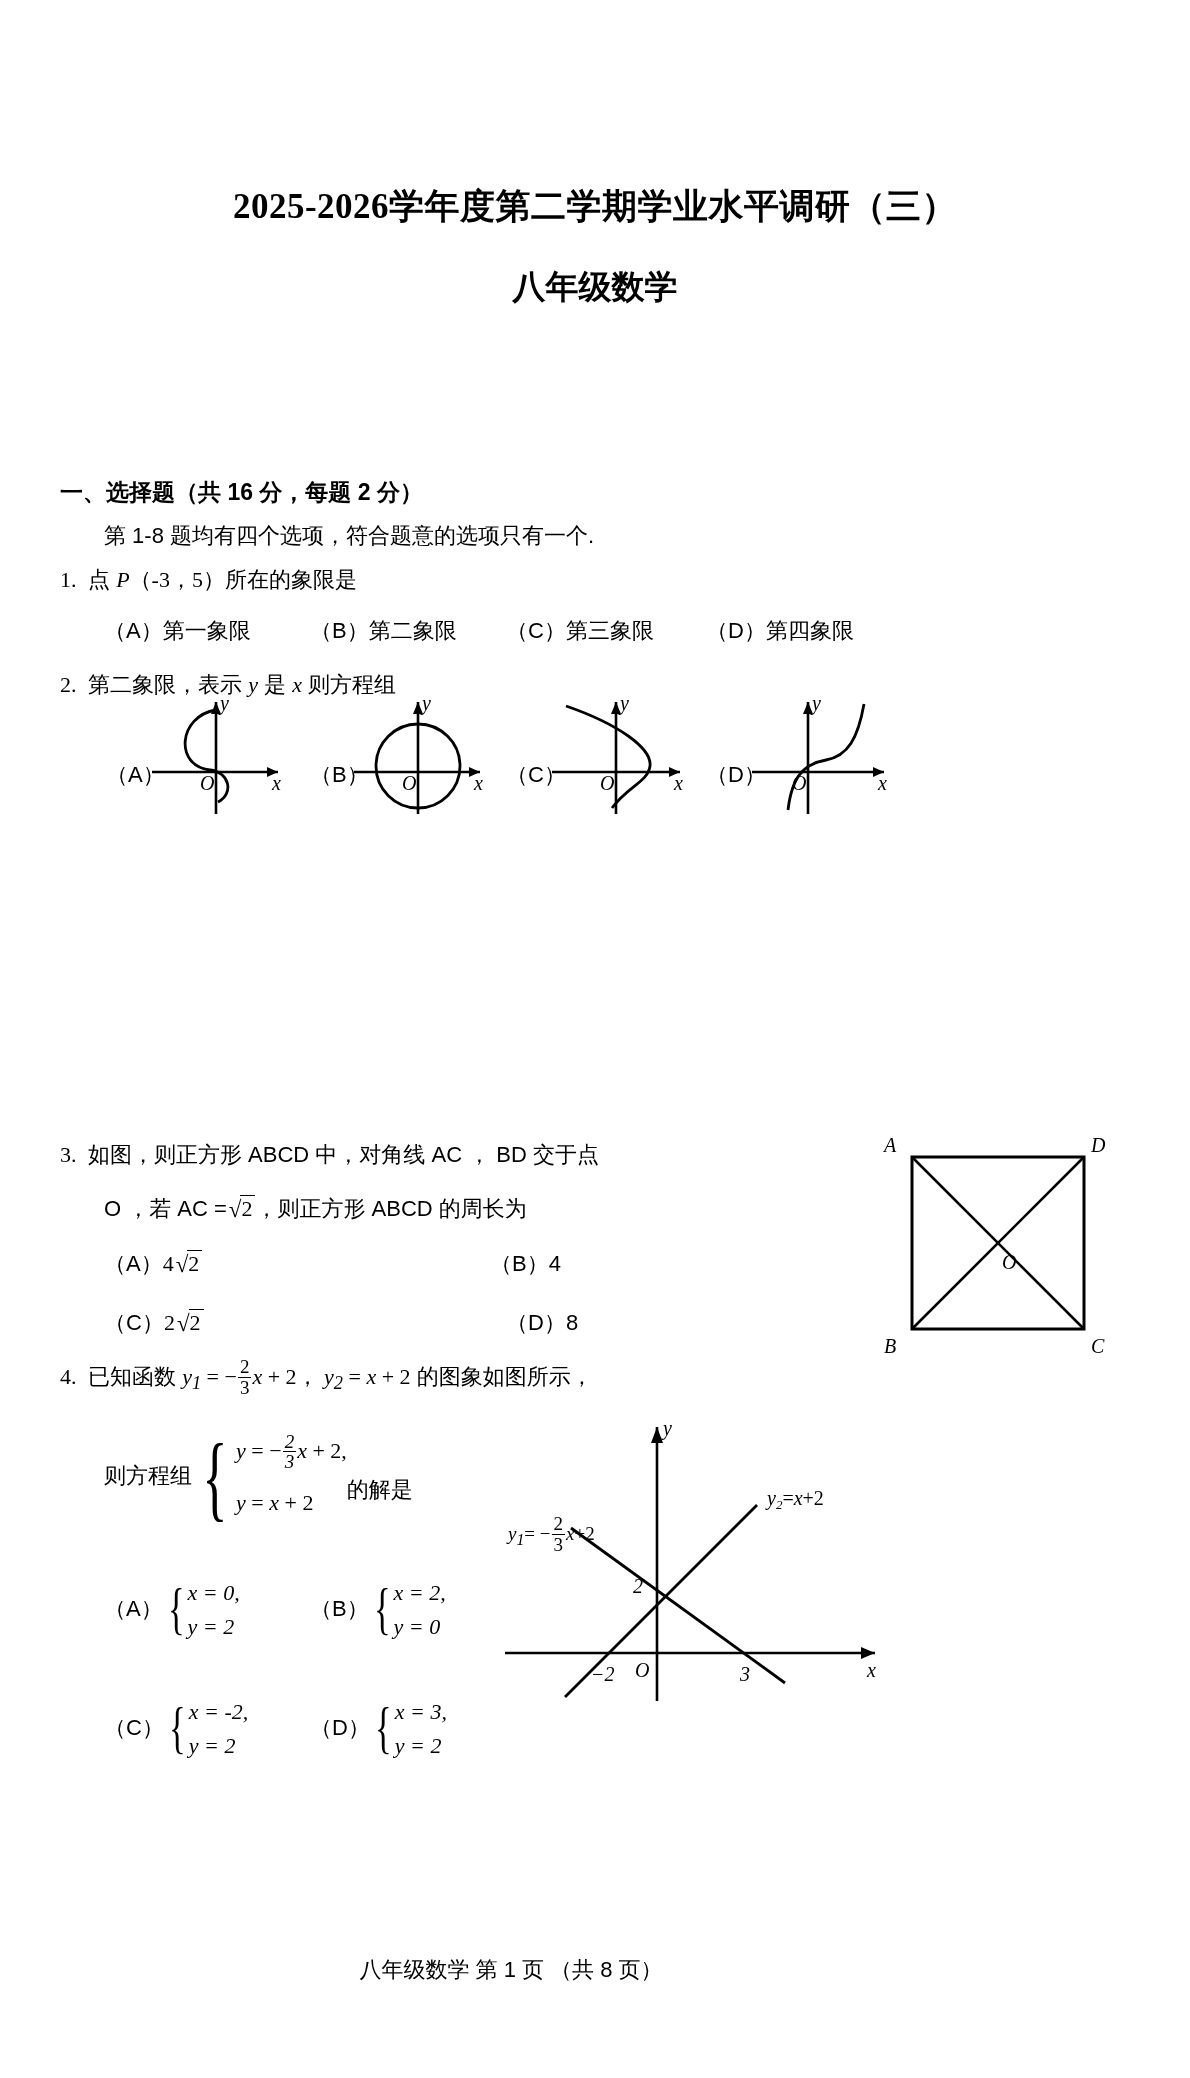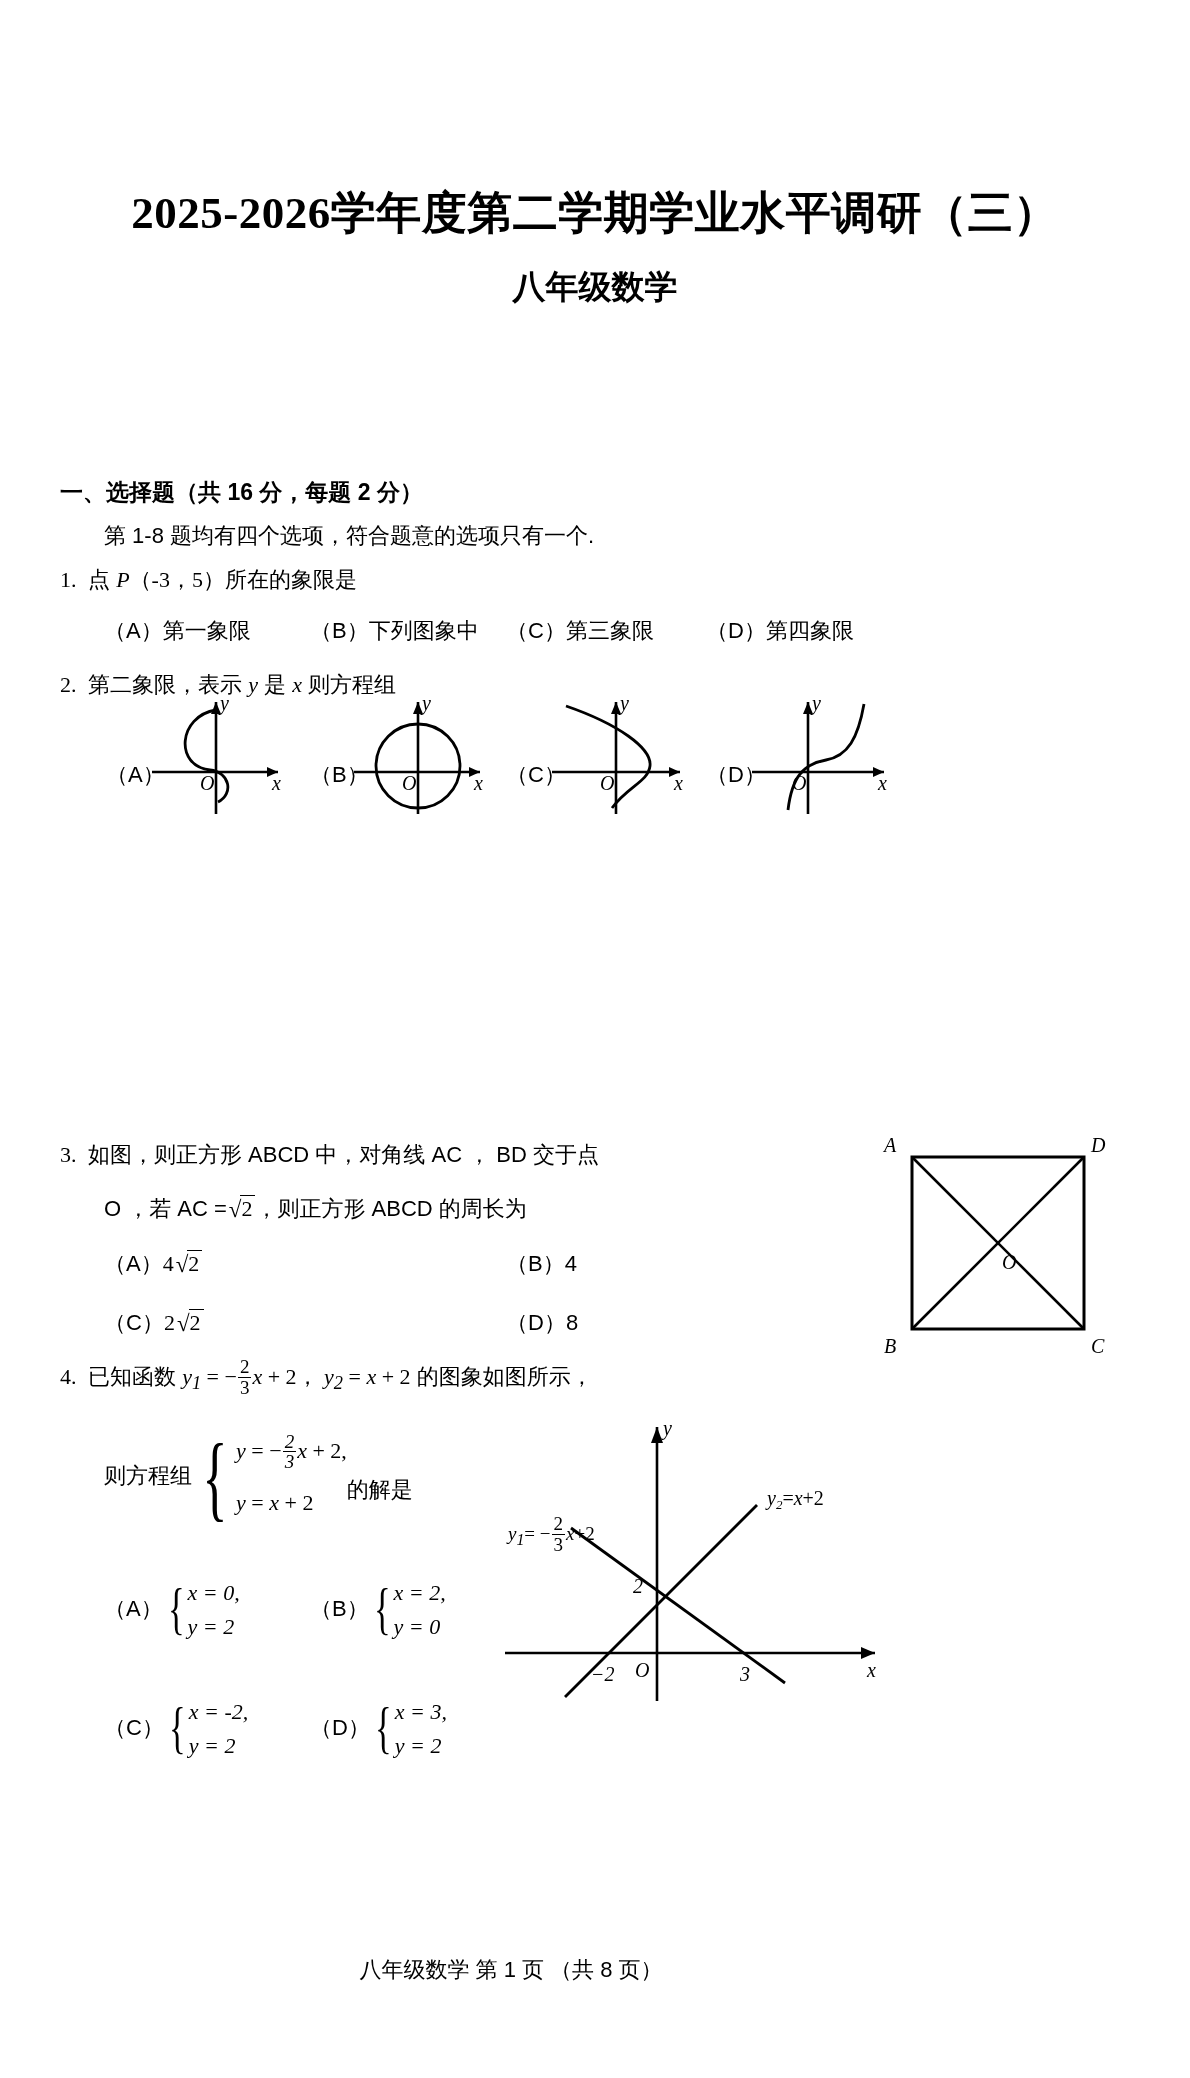--- a/index.html
+++ b/index.html
@@ -21,21 +21,21 @@
     width: 1190px;
     height: 2078px;
   }
 
   
   .doc-title {
     position: absolute;
     left: 0; top: 183px;
     width: 1190px;
     text-align: center;
-    font-size: 45px;
+    font-size: 35px;
     font-weight: bold;
     letter-spacing: 0.5px;
     font-family: "Liberation Serif", "DejaVu Serif", serif;
   }
   .doc-subtitle {
     position: absolute;
     left: 0; top: 265px;
     width: 1190px;
     text-align: center;
     font-size: 33px;
@@ -177,21 +177,21 @@
   <div class="section-note">第 1-8 题均有四个选项，符合题意的选项只有一个.</div>
 
   <div class="qtext" style="left:60px; top:565px;">
     <span class="qnum">1.</span><span>点 </span><span class="mi">P</span><span class="mn">（-3，5）</span><span>所在的象限是</span>
   </div>
 
   <div class="opt" style="left:104px; top:616px;">
     <span>（A）</span><span>第一象限</span>
   </div>
   <div class="opt" style="left:310px; top:616px;">
-    <span>（B）</span><span>下列图象中</span>
+    <span>（B）</span><span>第二象限</span>
   </div>
   <div class="opt" style="left:506px; top:616px;">
     <span>（C）</span><span>第三象限</span>
   </div>
   <div class="opt" style="left:706px; top:616px;">
     <span>（D）</span><span>第四象限</span>
   </div>
 
   <div class="qtext" style="left:60px; top:670px;">
     <span class="qnum">2.</span><span>第二象限，表示 </span><span class="mi">y</span><span> 是 </span><span class="mi">x</span><span> 则方程组</span>
@@ -272,21 +272,21 @@
   <div class="qtext" style="left:60px; top:1140px;">
     <span class="qnum">3.</span><span>如图，则正方形 ABCD 中，对角线 AC ， BD 交于点</span>
   </div>
   <div class="qtext" style="left:104px; top:1194px;">
     <span>O ，若 AC =</span><span class="sqrt"><span class="rad">√</span><span class="radicand">2</span></span><span>，则正方形 ABCD 的周长为</span>
   </div>
 
   <div class="opt" style="left:104px; top:1249px;">
     <span>（A）</span><span class="mn">4</span><span class="sqrt"><span class="rad">√</span><span class="radicand">2</span></span>
   </div>
-  <div class="opt" style="left:506px; top:1249px;">
+  <div class="opt" style="left:490px; top:1249px;">
     <span>（B）</span><span>4</span>
   </div>
   <div class="opt" style="left:104px; top:1308px;">
     <span>（C）</span><span class="mn">2</span><span class="sqrt"><span class="rad">√</span><span class="radicand">2</span></span>
   </div>
   <div class="opt" style="left:506px; top:1308px;">
     <span>（D）</span><span>8</span>
   </div>
 
   <div class="fig" style="left:860px; top:1125px;">

